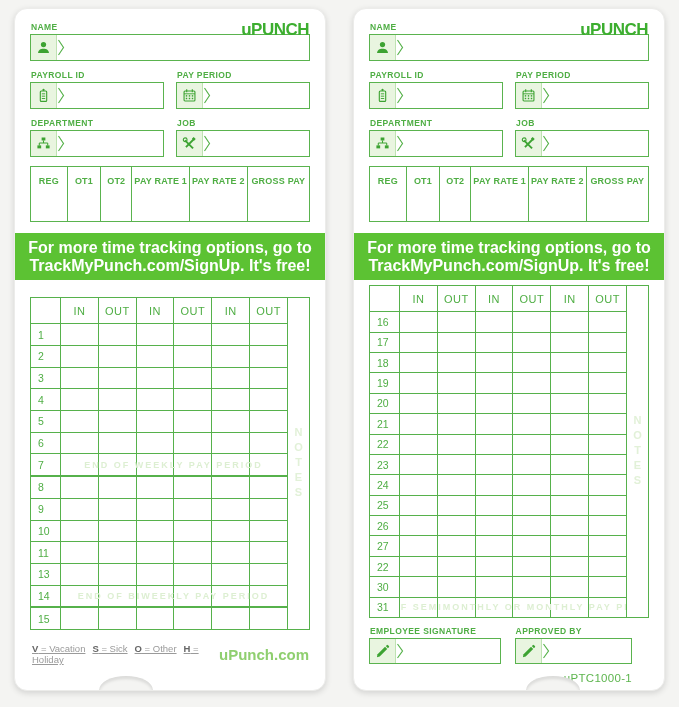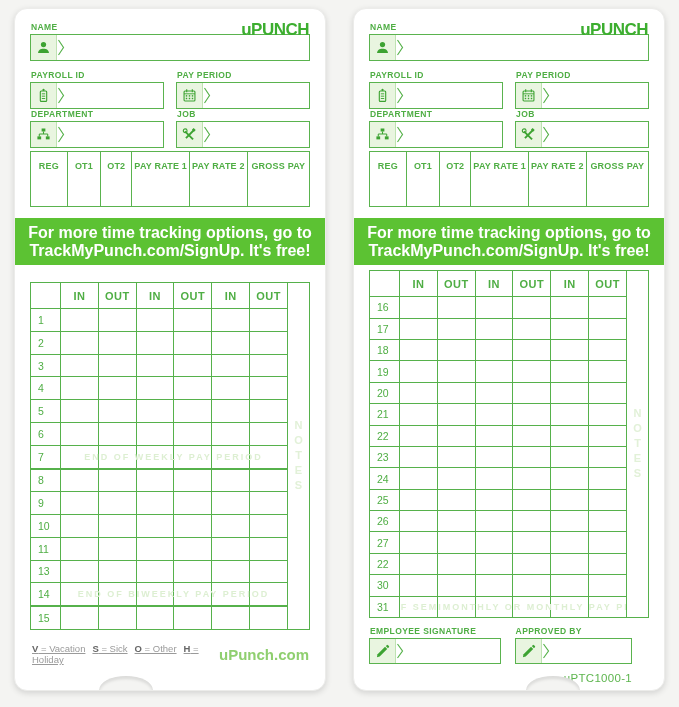--- a/index.html
+++ b/index.html
@@ -31,21 +31,21 @@
     background:#fff;
   }
   .f-icon {
     width:26px; background:#e9f5e0; border-right:1px solid #bfe3b2;
     display:flex; align-items:center; justify-content:center; flex:none;
   }
   .f-icon svg { display:block; }
   .chev { display:flex; align-items:center; flex:none; }
   .f-input { flex:1; }
   .row1 { margin-bottom:9px; }
-  .two { display:flex; gap:12px; }
+  .two { display:flex; gap:12px; margin-bottom:9px; }
   .two .fld { flex:1; }
   
   .paytable {
     margin-top:3px; height:56px; border:1.2px solid #5ab34e;
     display:grid; grid-template-columns:.62fr .58fr .54fr 1fr 1fr 1.08fr;
   }
   .pt-cell { border-left:1px solid #5ab34e; text-align:center; padding-top:3px; }
   .pt-cell:first-child { border-left:none; }
   .pt-cell span { font-size:9px; font-weight:bold; color:#4fae44; letter-spacing:.2px; }
   
@@ -58,21 +58,21 @@
   .tt-wrap { flex:1; display:flex; padding:17px 15px 0 15px; }
   .tt-wrap.tight { padding-top:5px; }
   .time-table { flex:1; display:flex; border:1.5px solid #56b14b; }
   .tt-main { flex:1; display:flex; flex-direction:column; }
   .tt-header {
     height:26px; display:grid; grid-template-columns:29px repeat(6,1fr);
     border-bottom:1.5px solid #56b14b;
   }
   .tt-hcell {
     border-left:1px solid #56b14b; display:flex; align-items:center; justify-content:center;
-    font-size:11px; font-weight:bold; color:#4fae44; letter-spacing:.5px;
+    font-size:11px; font-weight:normal; color:#4fae44; letter-spacing:.5px;
   }
   .tt-hcell:first-child { border-left:none; }
   .tt-row {
     flex:1; display:grid; grid-template-columns:29px repeat(6,1fr);
     position:relative; border-bottom:1px solid #56b14b;
   }
   .tt-row:last-child { border-bottom:none; }
   .tt-row.thick { border-bottom-width:2.5px; }
   .tt-num {
     display:flex; align-items:center; padding-left:7px;

